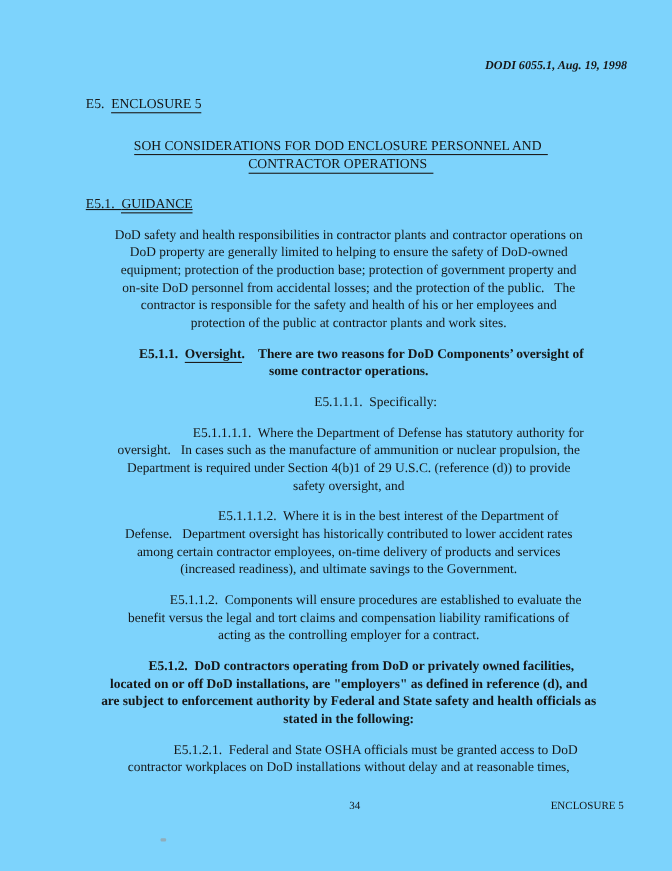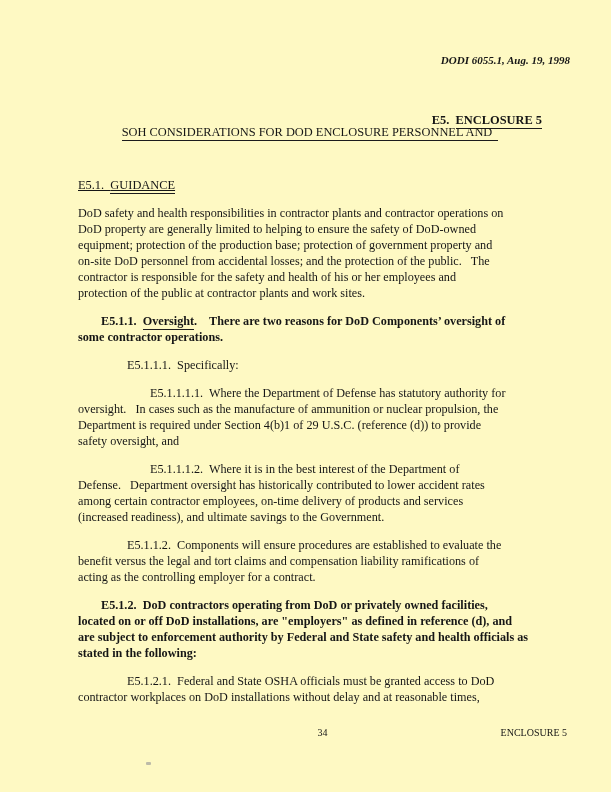--- a/index.html
+++ b/index.html
@@ -1,50 +1,50 @@
 <!DOCTYPE html>
 <html><head>
 <meta charset="utf-8">
 <style>
   html,body{margin:0;padding:0;background:#ffffff;}
   .page{
     position:relative;
     width:611px;height:792px;
-    background:#fef9c3;
+    background:#7dd3fc;
     color:#161616;
     font-family:"Liberation Serif", serif;
     overflow:hidden;
   }
   .doc-ref{
     position:absolute;top:54px;right:41px;
     font-size:11px;font-style:italic;font-weight:700;
     white-space:pre;
   }
   .title{
-    position:absolute;top:113px;left:78px;width:464px;
-    text-align:right;font-size:12.4px;white-space:pre;font-weight:bold;
+    position:absolute;top:87px;left:78px;width:464px;
+    text-align:left;font-size:12.4px;white-space:pre;
   }
   .subtitle{
     position:absolute;top:124px;left:78px;width:464px;
     text-align:center;font-size:12.4px;line-height:16.5px;white-space:pre;
   }
   .guidance{
     position:absolute;top:178px;left:78px;
     font-size:12.4px;white-space:pre;text-decoration:underline;
   }
   .u{
     border-bottom:1.5px solid #1c1c1c;
     padding-bottom:1px;
   }
   .u-pad{padding-right:6px;}
   .body{
     position:absolute;top:205px;left:78px;width:478px;
     font-size:12.2px;line-height:16px;white-space:pre;
   }
-  .body p{margin:12px 0 0 0;padding:0;}
+  .body p{margin:12px 0 0 0;padding:0;text-align:center;}
   .body p:first-child{margin-top:0;}
   .lvl-0{text-indent:0;}
   .lvl-1{text-indent:23px;font-weight:bold;}
   .lvl-2{text-indent:49px;}
   .lvl-3{text-indent:72px;}
   .footer{
     position:absolute;top:727px;left:78px;width:489px;
     font-size:10px;text-align:center;
   }
   .encl{position:absolute;right:0;top:0;}
@@ -55,21 +55,21 @@
 </style>
 </head>
 <body>
 
 <div class="page">
 
   <div class="doc-ref">DODI 6055.1, Aug. 19, 1998</div>
 
   <div class="title"><span>E5.  </span><span class="u">ENCLOSURE 5</span></div>
 
-  <div class="subtitle" id="subtitle"><div><span class="u u-pad">SOH CONSIDERATIONS FOR DOD ENCLOSURE PERSONNEL AND</span></div></div>
+  <div class="subtitle" id="subtitle"><div><span class="u u-pad">SOH CONSIDERATIONS FOR DOD ENCLOSURE PERSONNEL AND</span></div><div><span class="u u-pad">CONTRACTOR OPERATIONS</span></div></div>
 
   <div class="guidance"><span>E5.1.  </span><span class="u">GUIDANCE</span></div>
 
   <div class="body" id="body"><p class="lvl-0"><span>DoD safety and health responsibilities in contractor plants and contractor operations on</span><br><span>DoD property are generally limited to helping to ensure the safety of DoD-owned</span><br><span>equipment; protection of the production base; protection of government property and</span><br><span>on-site DoD personnel from accidental losses; and the protection of the public.   The</span><br><span>contractor is responsible for the safety and health of his or her employees and</span><br><span>protection of the public at contractor plants and work sites.</span></p><p class="lvl-1"><span>E5.1.1.  </span><span class="u">Oversight</span><span>.    There are two reasons for DoD Components’ oversight of</span><br><span>some contractor operations.</span></p><p class="lvl-2"><span>E5.1.1.1.  Specifically:</span></p><p class="lvl-3"><span>E5.1.1.1.1.  Where the Department of Defense has statutory authority for</span><br><span>oversight.   In cases such as the manufacture of ammunition or nuclear propulsion, the</span><br><span>Department is required under Section 4(b)1 of 29 U.S.C. (reference (d)) to provide</span><br><span>safety oversight, and</span></p><p class="lvl-3"><span>E5.1.1.1.2.  Where it is in the best interest of the Department of</span><br><span>Defense.   Department oversight has historically contributed to lower accident rates</span><br><span>among certain contractor employees, on-time delivery of products and services</span><br><span>(increased readiness), and ultimate savings to the Government.</span></p><p class="lvl-2"><span>E5.1.1.2.  Components will ensure procedures are established to evaluate the</span><br><span>benefit versus the legal and tort claims and compensation liability ramifications of</span><br><span>acting as the controlling employer for a contract.</span></p><p class="lvl-1"><span>E5.1.2.  DoD contractors operating from DoD or privately owned facilities,</span><br><span>located on or off DoD installations, are "employers" as defined in reference (d), and</span><br><span>are subject to enforcement authority by Federal and State safety and health officials as</span><br><span>stated in the following:</span></p><p class="lvl-2"><span>E5.1.2.1.  Federal and State OSHA officials must be granted access to DoD</span><br><span>contractor workplaces on DoD installations without delay and at reasonable times,</span></p></div>
 
   <div class="footer">
     <span class="pageno">34</span>
     <span class="encl">ENCLOSURE 5</span>
   </div>
 

